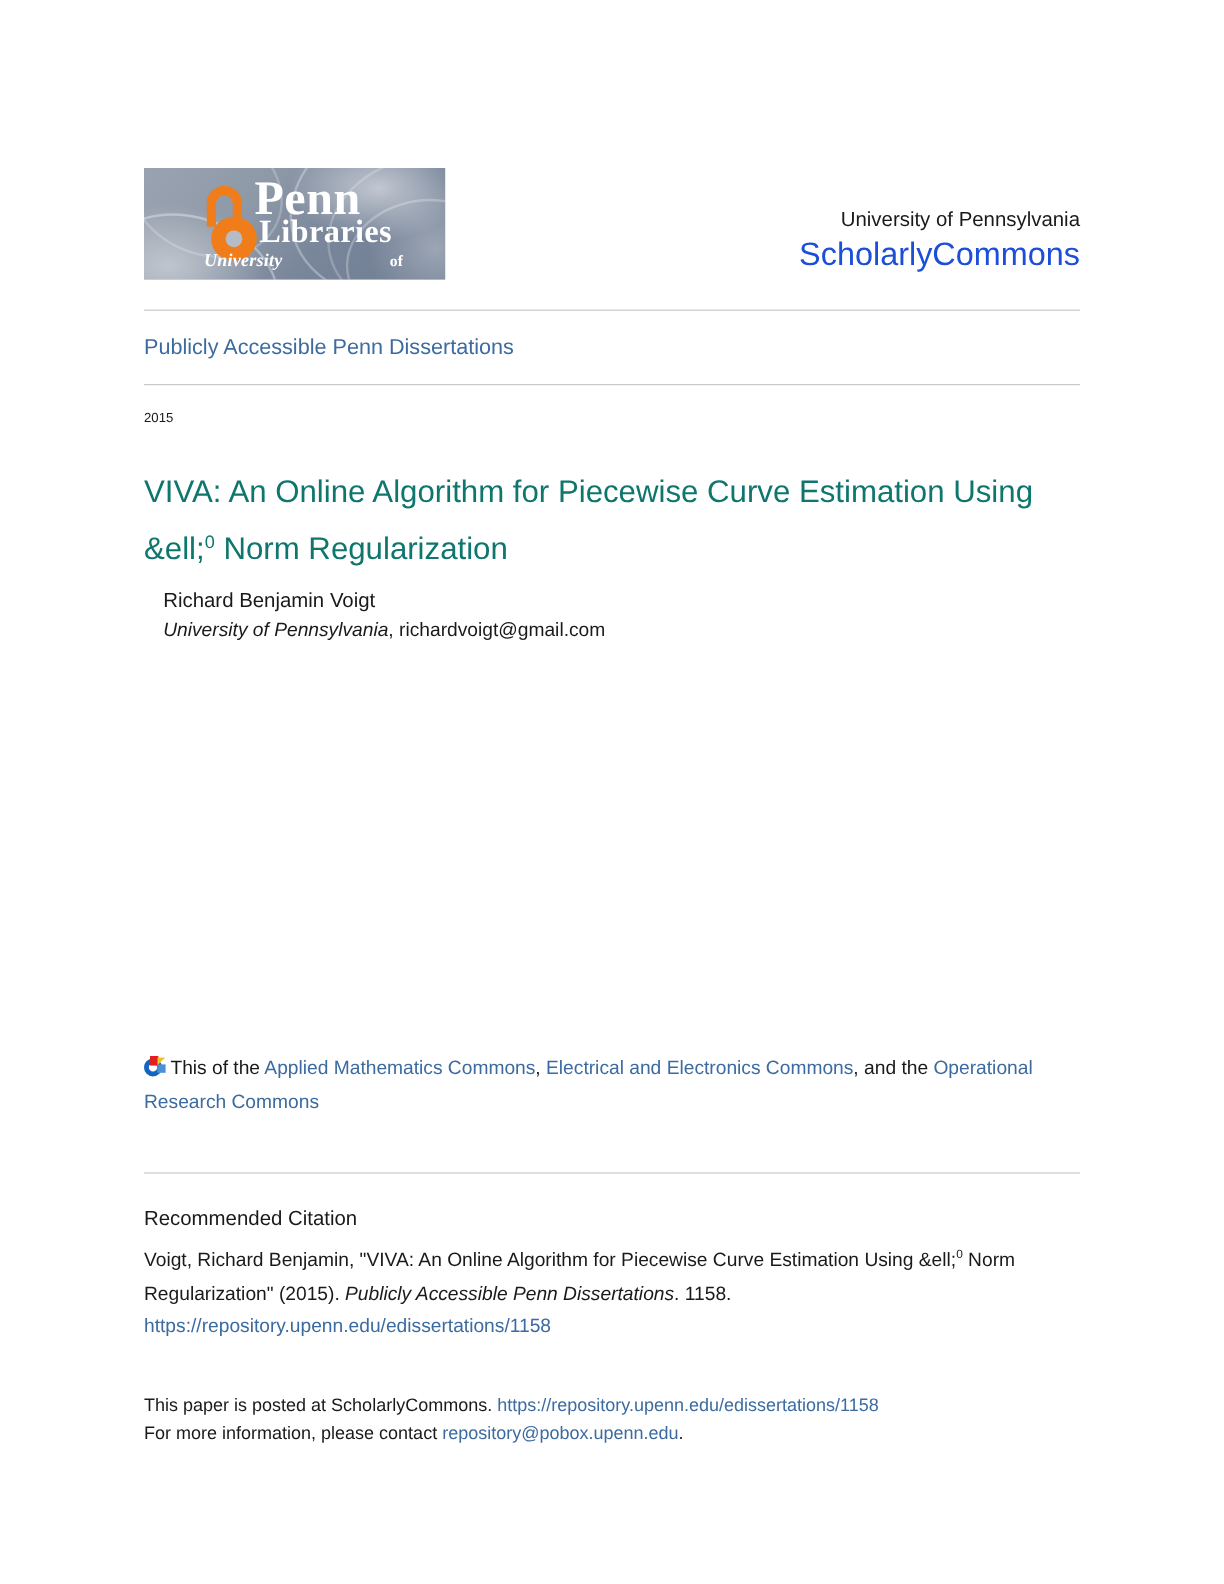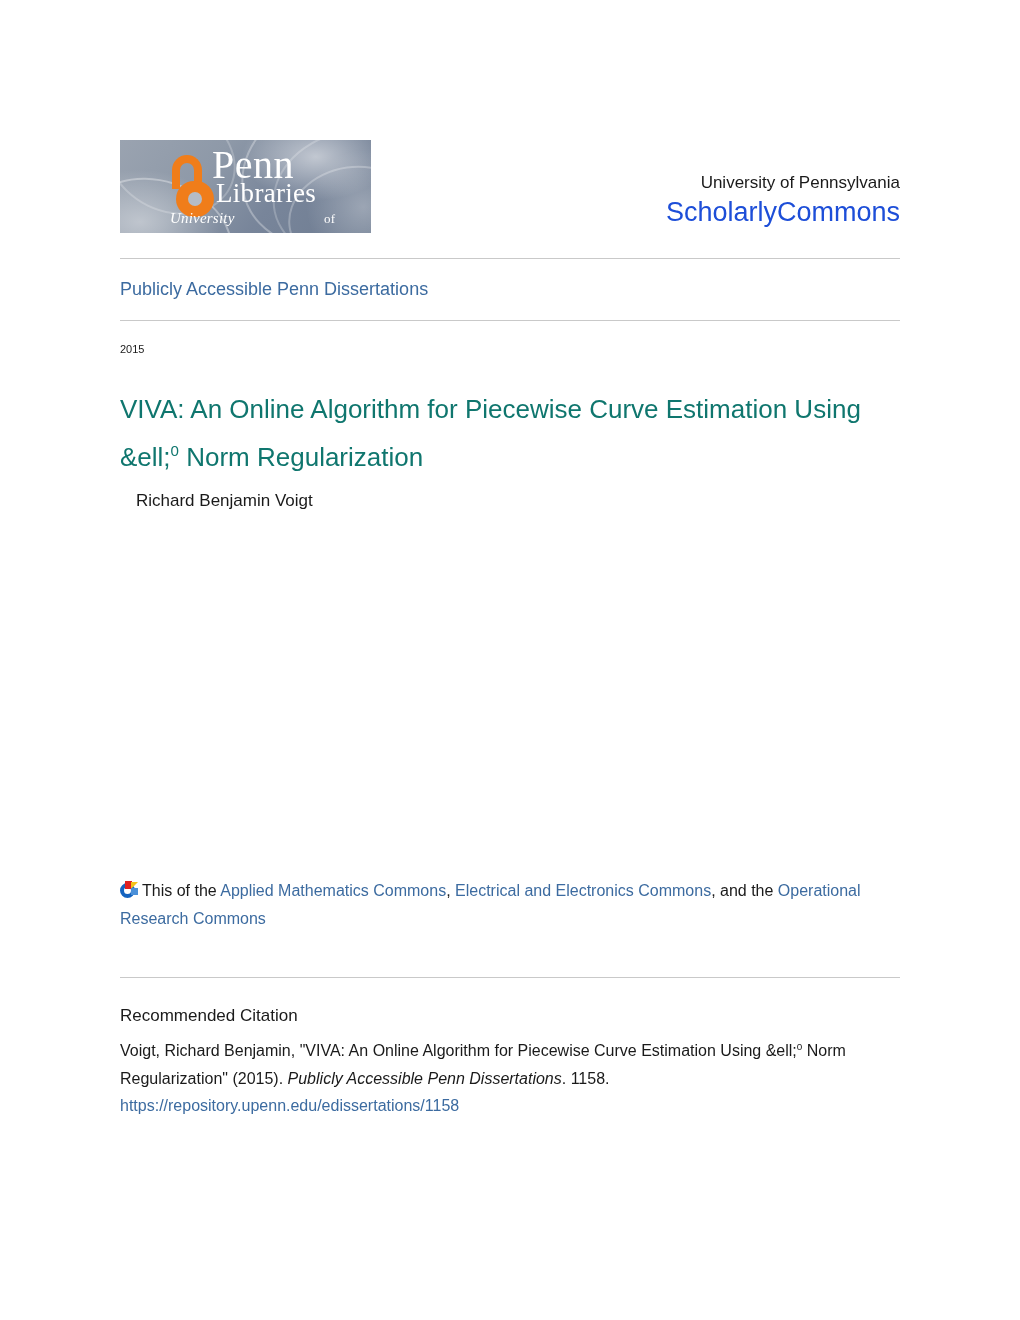--- a/index.html
+++ b/index.html
@@ -35,20 +35,21 @@
     left: 0;
     top: 0;
     width: 251px;
     height: 93px;
     background:
       radial-gradient(ellipse 120px 70px at 78% 18%, rgba(255,255,255,0.55) 0%, rgba(255,255,255,0) 62%),
       radial-gradient(ellipse 95px 95px at 97% 72%, rgba(255,255,255,0.30) 0%, rgba(255,255,255,0) 60%),
       radial-gradient(ellipse 140px 90px at 8% 88%, rgba(255,255,255,0.42) 0%, rgba(255,255,255,0) 58%),
       linear-gradient(128deg, #9aa3b0 0%, #8e99a8 34%, #78859a 62%, #6f7d92 100%);
     overflow: hidden;
+    font-weight: bold;
   }
   .logo .sheet {
     position: absolute;
     border-radius: 50%;
     border: 2px solid rgba(255,255,255,0.30);
   }
   .logo .s1 { left: 120px; top: -46px;  width: 190px; height: 150px; transform: rotate(-16deg); }
   .logo .s2 { left: 152px; top: -10px;  width: 160px; height: 126px; transform: rotate(-12deg); border-color: rgba(255,255,255,0.22); }
   .logo .s3 { left: 168px; top: 26px;   width: 128px; height: 100px; transform: rotate(-8deg);  border-color: rgba(255,255,255,0.26); }
   .logo .s4 { left: -40px; top: 40px;   width: 150px; height: 110px; transform: rotate(18deg);  border-color: rgba(255,255,255,0.34); }
@@ -339,25 +340,30 @@
   <a class="series-link" href="#">Publicly Accessible Penn Dissertations</a>
 
   <div class="rule rule-2"></div>
 
   <div class="year">2015</div>
 
   <h1 class="doc-title"><span>VIVA: An Online Algorithm for Piecewise Curve Estimation Using &amp;ell;</span><sup>0</sup><span> Norm Regularization</span></h1>
 
   <div class="author-block">
     <div class="author-name">Richard Benjamin Voigt</div>
+    <div class="author-affil"><span class="inst">University of Pennsylvania</span><span>, </span><span>richardvoigt@gmail.com</span></div>
   </div>
 
   <div class="follow-block">
     <div class="follow-line2"><span class="dc-icon"><span class="ring"></span><span class="red"></span><span class="yellow"></span><span class="blue2"></span></span><span>This of the </span><a href="#">Applied Mathematics Commons</a><span>, </span><a href="#">Electrical and Electronics Commons</a><span>, and the </span><a href="#">Operational Research Commons</a></div>
   </div>
 
   <div class="rule rule-3"></div>
 
   <div class="rec-heading">Recommended Citation</div>
   <div class="rec-body"><span>Voigt, Richard Benjamin, "VIVA: An Online Algorithm for Piecewise Curve Estimation Using &amp;ell;</span><sup>0</sup><span> Norm Regularization" (2015). </span><span class="italic">Publicly Accessible Penn Dissertations</span><span>. 1158.</span><br><a href="#">https://repository.upenn.edu/edissertations/1158</a></div>
 
+  <div class="footer">
+    <div><span>This paper is posted at ScholarlyCommons. </span><a href="#">https://repository.upenn.edu/edissertations/1158</a></div>
+    <div><span>For more information, please contact </span><a href="#">repository@pobox.upenn.edu</a><span>.</span></div>
+  </div>
 
 </div>
 
 </body></html>

